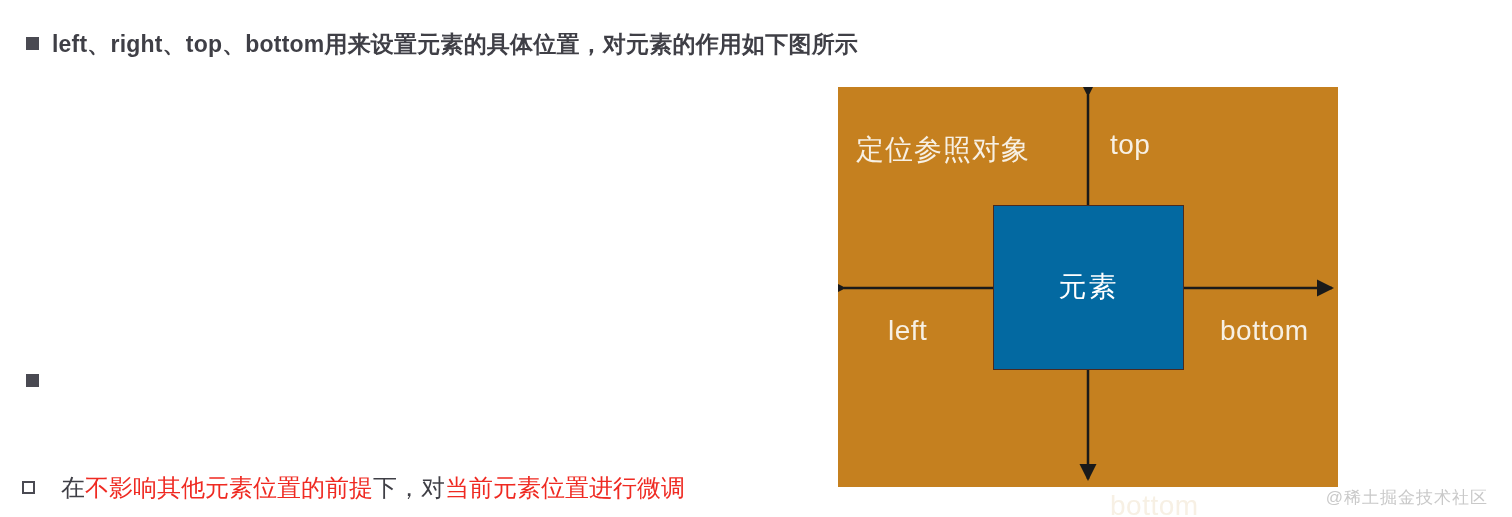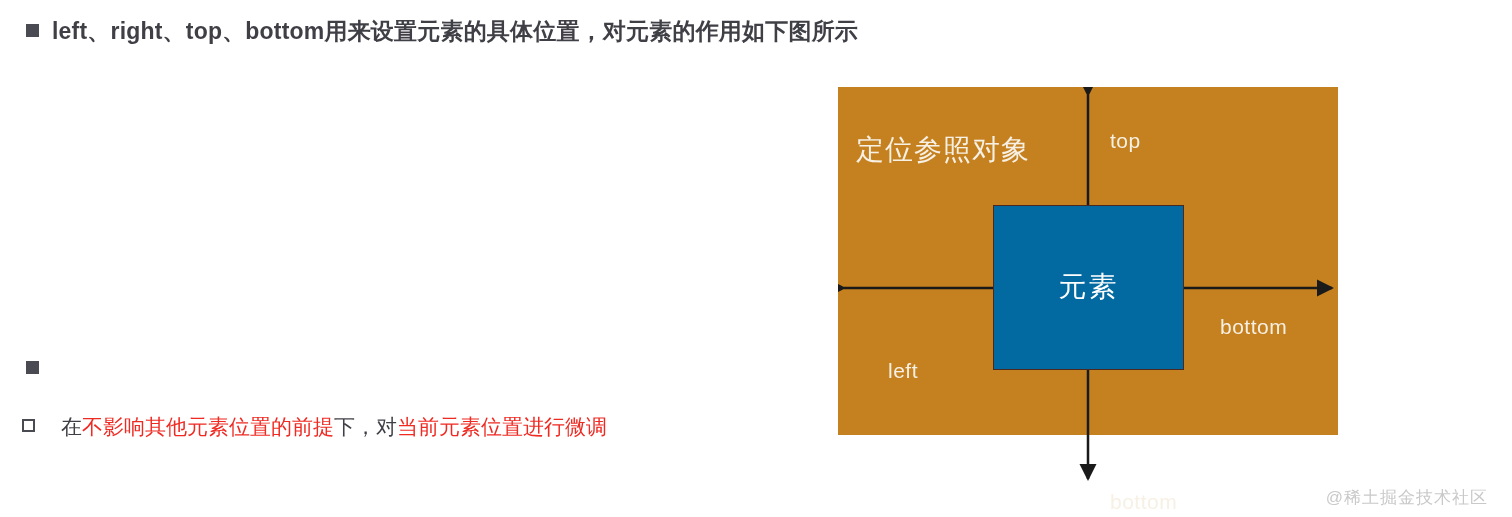--- a/index.html
+++ b/index.html
@@ -10,21 +10,21 @@
   body {
     width: 1512px;
     height: 517px;
     position: relative;
     overflow: hidden;
     font-family: "Liberation Sans", "DejaVu Sans", sans-serif;
     color: #404040;
   }
 
   
-  .slide-text { position: absolute; left: 0; top: 4px; width: 820px; height: 443px; text-decoration: underline; }
+  .slide-text { position: absolute; left: 0; top: 17px; width: 820px; height: 443px; text-decoration: underline; }
 
   .bullet-row { position: absolute; display: flex; align-items: baseline; }
 
   .bullet-marker {
     width: 13px; height: 13px;
     flex: 0 0 13px;
     display: inline-block;
     position: relative;
     top: -2px;
   }
@@ -46,56 +46,57 @@
   #row-scene .bullet-marker { margin-right: 27px; }
   #row-scene .bullet-text {
     font-size: 23px;
     font-weight: bold;
     color: #3f3f46;
   }
 
   #row-detail { left: 22px; top: 409px; }
   #row-detail .bullet-marker { margin-right: 26px; }
   #row-detail .bullet-text {
-    font-size: 21px;
+    font-size: 24px;
     font-weight: normal;
     color: #3f3f46;
+    margin-top: 46px;
   }
   .hl-red { color: #ef2a22; }
 
   
   .diagram {
     position: absolute;
     left: 838px;
     top: 87px;
     width: 500px;
-    height: 348px;
+    height: 400px;
     background: #c5801f;
   }
   .diagram-svg { position: absolute; left: 0; top: 0; width: 500px; height: 400px; }
 
   .ref-label {
     position: absolute;
     left: 18px;
     top: 44px;
     font-size: 28px;
     color: #f7f0e4;
     letter-spacing: 1px;
     white-space: nowrap;
   }
 
   .axis-label {
     position: absolute;
-    font-size: 21px;
+    font-size: 28px;
     color: #f7f0e4;
     white-space: nowrap;
     letter-spacing: 0.5px;
   }
   #label-top    { left: 272px; top: 42px; }
-  #label-left   { left: 50px;  top: 228px; margin-top: 44px; }
+  #label-left   { left: 50px;  top: 228px; }
   #label-right  { left: 382px; top: 228px; }
   #label-bottom { left: 272px; top: 403px; }
 
   .element-box {
     position: absolute;
     left: 155px;
     top: 118px;
     width: 191px;
     height: 165px;
     background: #0369a1;

